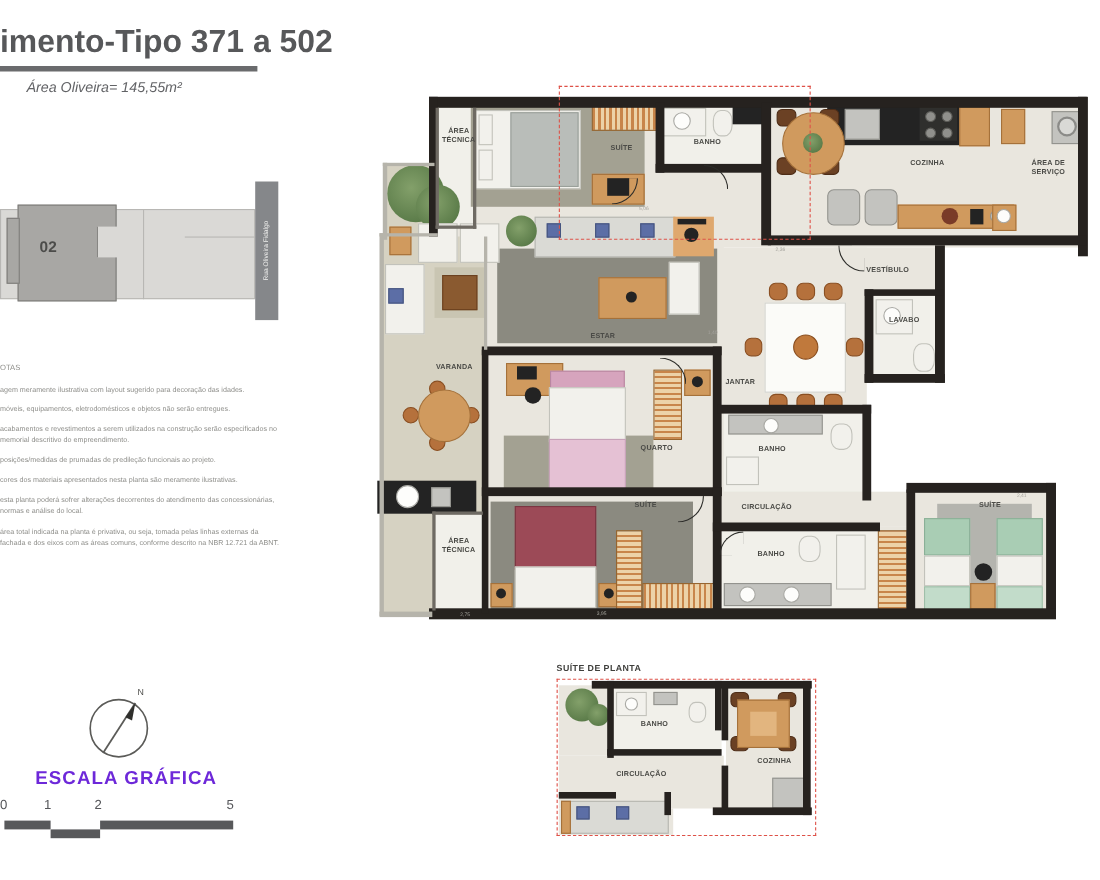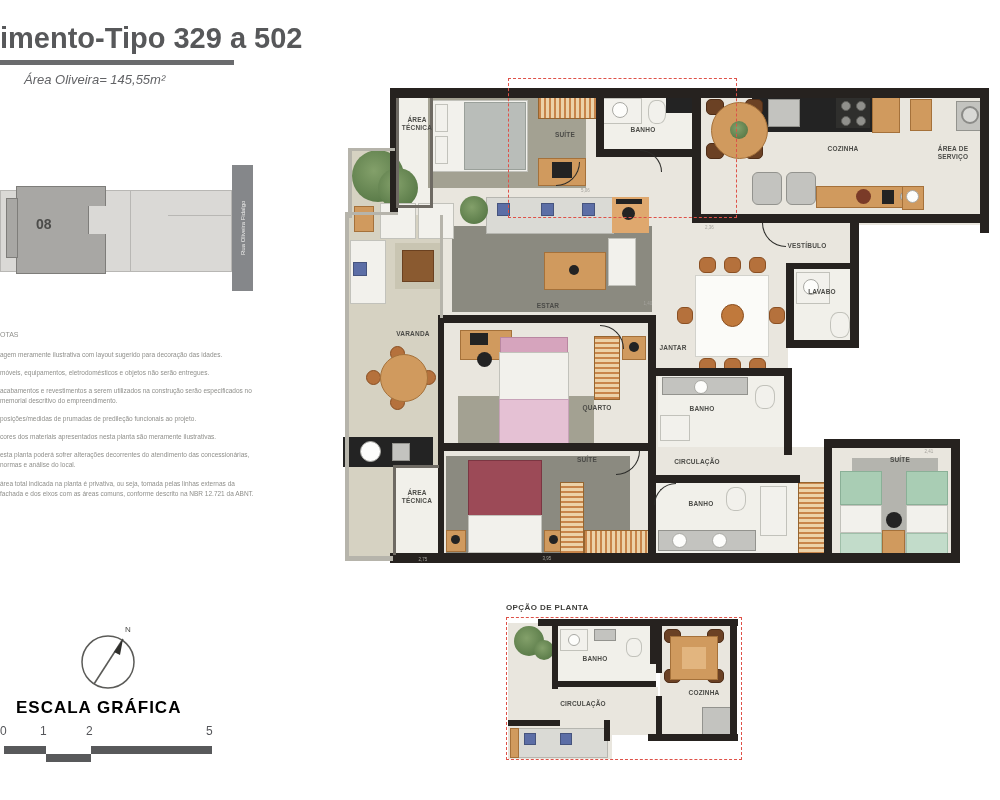--- a/index.html
+++ b/index.html
@@ -5,21 +5,21 @@
   *{box-sizing:border-box}
   html,body{margin:0;padding:0}
   body{width:1000px;height:800px;background:#fff;font-family:"Liberation Sans",sans-serif;position:relative;overflow:hidden}
   .abs{position:absolute}
   .title{position:absolute;left:0;top:22px;font-weight:bold;font-size:29px;color:#57585a;white-space:nowrap}
   .title-rule{position:absolute;left:0;top:60px;width:234px;height:5px;background:#6a6b6d}
   .subtitle{position:absolute;left:24px;top:72px;font-style:italic;font-size:13px;color:#626366}
   .notes{position:absolute;left:0;top:331px;width:256px}
   .notes-head{font-size:7px;color:#8f8f8b;margin-bottom:12px}
   .notes p{font-size:6.5px;line-height:1.55;color:#8f8f8b;margin:0 0 8px}
-  .scale-title{position:absolute;left:16px;top:698px;font-weight:bold;font-size:17px;color:#000000;letter-spacing:1px}
+  .scale-title{position:absolute;left:32px;top:698px;font-weight:bold;font-size:17px;color:#6d28d9;letter-spacing:1px}
   .tick{position:absolute;top:724px;font-size:12px;color:#55565a}
   .sbar{position:absolute;background:#58595b}
   .optitle{position:absolute;left:506px;top:603px;font-weight:bold;font-size:8px;color:#3f3f3c;letter-spacing:.4px}
   .wall{background:#26221f}
   .wallT{background:#6e6a63}
   .wallL{background:#b6b4ab}
   .floor{background:#e9e6de}
   .floorW{background:#f1f0ea}
   .floorV{background:#d6d2c2}
   .rug{background:#8b8a80}
@@ -54,32 +54,32 @@
   .burner{background:#90908c;border:1px solid #5e5e5a;border-radius:50%}
   .ring{background:#d9d9d6;border:2px solid #8b8b88;border-radius:50%}
   .arc{border-top:1.3px solid #2c2c29;border-left:1.3px solid #2c2c29;border-radius:100% 0 0 0}
   .dashed{border:1.6px dashed #de5148}
   .rlabel{font-weight:bold;font-size:6.5px;line-height:1.25;color:#4b4b47;text-align:center;letter-spacing:.2px}
   .dim{font-size:6px;color:#a5a39d;transform:scale(.75)}
 </style>
 </head>
 <body>
 
-<div class="title">imento-Tipo 329 a 502</div>
+<div class="title">imento-Tipo 371 a 502</div>
 <div class="title-rule"></div>
 <div class="subtitle">Área Oliveira= 145,55m²</div>
 
 <div>
   <div class="abs" style="left:0;top:190px;width:232px;height:82px;background:#dad9d6;border:1px solid #b8b7b4"></div>
   <div class="abs" style="left:130px;top:190px;width:1px;height:82px;background:#b8b7b4"></div>
   <div class="abs" style="left:168px;top:215px;width:64px;height:1px;background:#b8b7b4"></div>
   <div class="abs" style="left:16px;top:186px;width:90px;height:88px;background:#a8a7a4;border:1px solid #7e7d7a"></div>
   <div class="abs" style="left:88px;top:206px;width:20px;height:28px;background:#dad9d6;border-left:1px solid #7e7d7a"></div>
   <div class="abs" style="left:6px;top:198px;width:12px;height:60px;background:#a8a7a4;border:1px solid #7e7d7a"></div>
-  <div class="abs" style="left:36px;top:216px;font-weight:bold;font-size:14px;color:#4c4c4a">08</div>
+  <div class="abs" style="left:36px;top:216px;font-weight:bold;font-size:14px;color:#4c4c4a">02</div>
   <div class="abs" style="left:232px;top:165px;width:21px;height:126px;background:#85878a">
     <span style="writing-mode:vertical-rl;transform:rotate(180deg);display:block;margin:4px auto 0;height:118px;font-size:6px;color:#eeeeec;text-align:center">Rua Oliveira Fidalgo</span>
   </div>
 </div>
 
 <div class="notes">
   <div class="notes-head">OTAS</div>
   <div id="notes-list">
       <p>agem meramente ilustrativa com layout sugerido para decoração das idades.</p>
       <p>móveis, equipamentos, eletrodomésticos e objetos não serão entregues.</p>
@@ -100,21 +100,21 @@
 
 <div class="scale-title">ESCALA GRÁFICA</div>
 <span class="tick" style="left:0">0</span>
 <span class="tick" style="left:40px">1</span>
 <span class="tick" style="left:86px">2</span>
 <span class="tick" style="left:206px">5</span>
 <div class="sbar" style="left:4px;top:746px;width:42px;height:8px"></div>
 <div class="sbar" style="left:46px;top:754px;width:45px;height:8px"></div>
 <div class="sbar" style="left:91px;top:746px;width:121px;height:8px"></div>
 
-<div class="optitle">OPÇÃO DE PLANTA</div>
+<div class="optitle">SUÍTE DE PLANTA</div>
 
 <div id="plan" style="position:absolute;left:0;top:0;width:1000px;height:800px">
     <div class="abs floor" style="left: 395px; top: 95px; width: 305px; height: 130px;"></div>
     <div class="abs floor" style="left: 700px; top: 95px; width: 285px; height: 130px;"></div>
     <div class="abs floor" style="left: 758px; top: 225px; width: 96px; height: 122px;"></div>
     <div class="abs floorW" style="left: 794px; top: 268px; width: 60px; height: 74px;"></div>
     <div class="abs floor" style="left: 443px; top: 215px; width: 215px; height: 345px;"></div>
     <div class="abs floor" style="left: 655px; top: 225px; width: 133px; height: 222px;"></div>
     <div class="abs floorW" style="left: 658px; top: 375px; width: 128px; height: 72px;"></div>
     <div class="abs floor" style="left: 655px; top: 447px; width: 175px; height: 32px;"></div>

